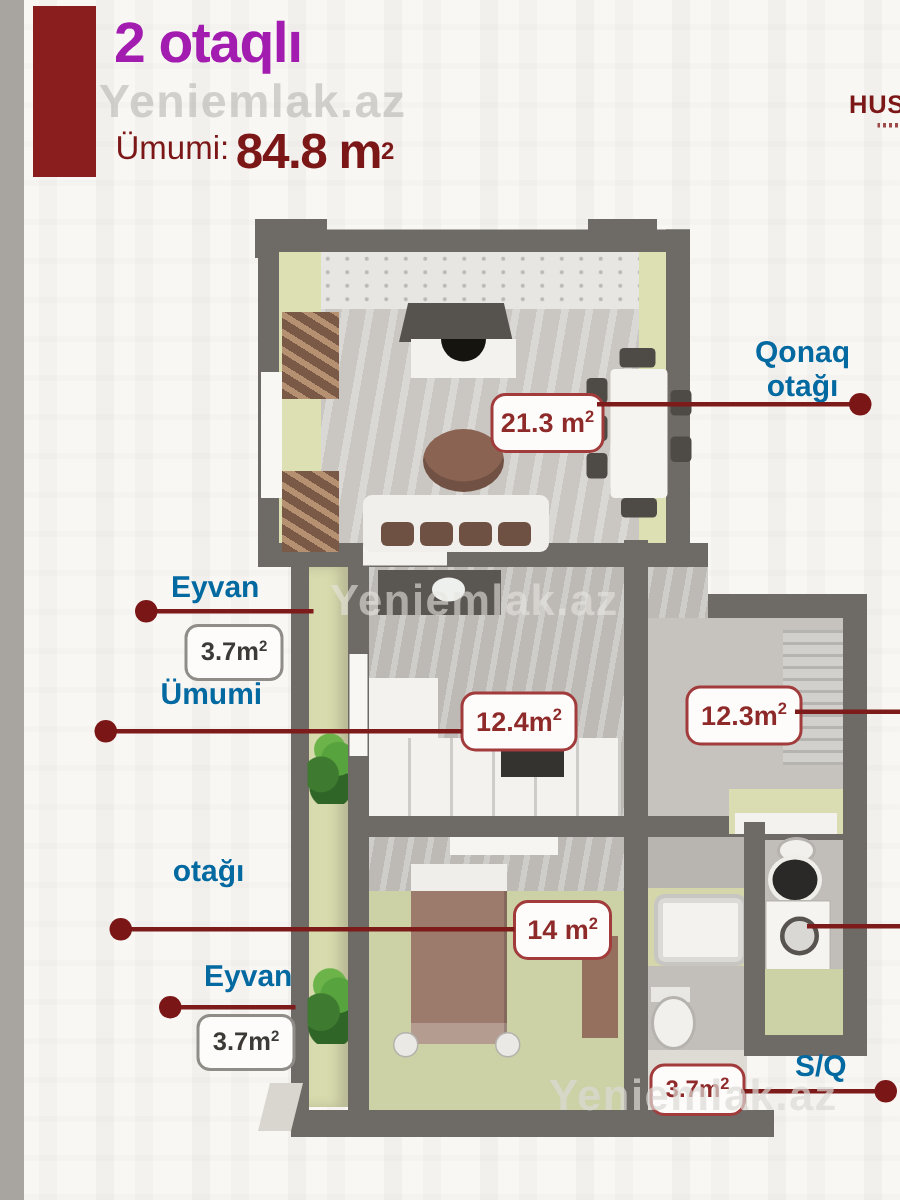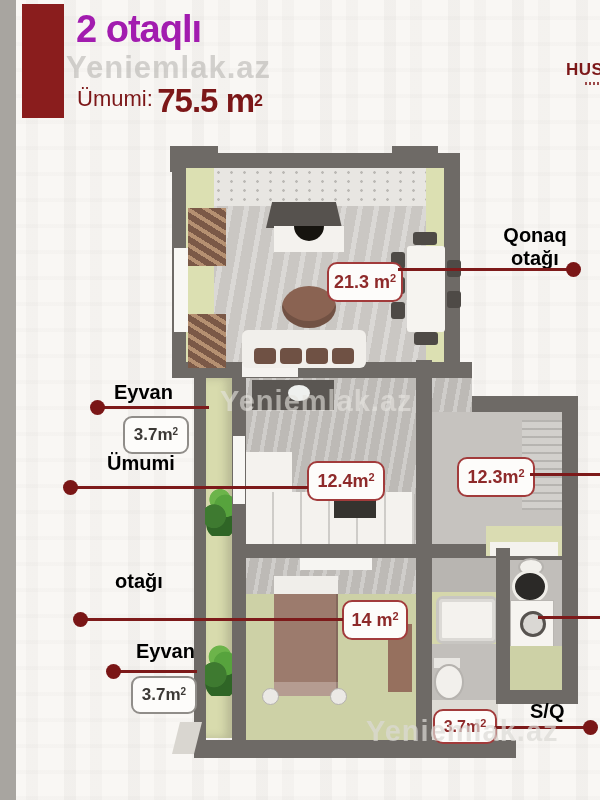--- a/index.html
+++ b/index.html
@@ -44,21 +44,21 @@
   }
   .tag sup{font-size:11px;margin-top:-8px;}
   
   .gtag{
     z-index:25;background:#fdfcfa;border:2.5px solid #908d89;border-radius:9px;
     color:#3c3936;font-weight:800;font-size:17px;
     display:flex;align-items:center;justify-content:center;white-space:nowrap;
   }
   .gtag sup{font-size:10px;margin-top:-8px;}
   
-  .rlabel{color:#000000;font-weight:700;font-size:20px;line-height:23px;text-align:center;z-index:25;white-space:nowrap;}
+  .rlabel{color:#0369a1;font-weight:700;font-size:20px;line-height:23px;text-align:center;z-index:25;white-space:nowrap;}
   
   .floor-gray{background:#cac7c3;background-image:repeating-linear-gradient(100deg, rgba(255,255,255,.30) 0 5px, transparent 5px 16px);}
   .wall-streak{background:#bdbab6;background-image:repeating-linear-gradient(100deg, rgba(255,255,255,.28) 0 4px, transparent 4px 13px);}
   .floor-green{background:#cdd1a6;}
   .green-band{background:#dce0b2;}
   .ceil{background:#e8e6e2;background-image:radial-gradient(circle, rgba(150,148,144,.55) 1px, transparent 1.6px);background-size:13px 9px;}
   .white-f{background:#f4f2ee;}
   .seams{background-image:repeating-linear-gradient(90deg, transparent 0 26px, rgba(120,118,114,.3) 26px 28px);}
   .louvre{background:#d2d0cc;background-image:repeating-linear-gradient(0deg, rgba(110,108,104,.28) 0 2px, transparent 2px 8px);}
   .plant{background:
@@ -76,21 +76,21 @@
 
 <div class="canvas">
   <div class="bgpat abs" style="left:0;top:0;width:600px;height:800px;"></div>
   <div class="strip abs"></div>
 
   <div class="redbar abs"></div>
   <div class="title abs">2 otaqlı</div>
   <div class="wm wm1 abs">Yeniemlak.az</div>
   <div class="totalrow abs">
     <span class="lbl">Ümumi:</span>
-    <span class="val">75.5 m</span><sup>2</sup>
+    <span class="val">84.8 m</span><sup>2</sup>
   </div>
   <div class="logo abs">HUS</div>
   <div class="logosub abs"></div>
 
   <div class="w abs" style="left:172px;top:153px;width:288px;height:15px;"></div>
   <div class="w abs" style="left:170px;top:146px;width:48px;height:26px;"></div>
   <div class="w abs" style="left:392px;top:146px;width:46px;height:26px;"></div>
   <div class="w abs" style="left:172px;top:153px;width:14px;height:225px;"></div>
   <div class="w abs" style="left:444px;top:153px;width:16px;height:226px;"></div>
   <div class="w abs" style="left:172px;top:362px;width:300px;height:16px;"></div>

